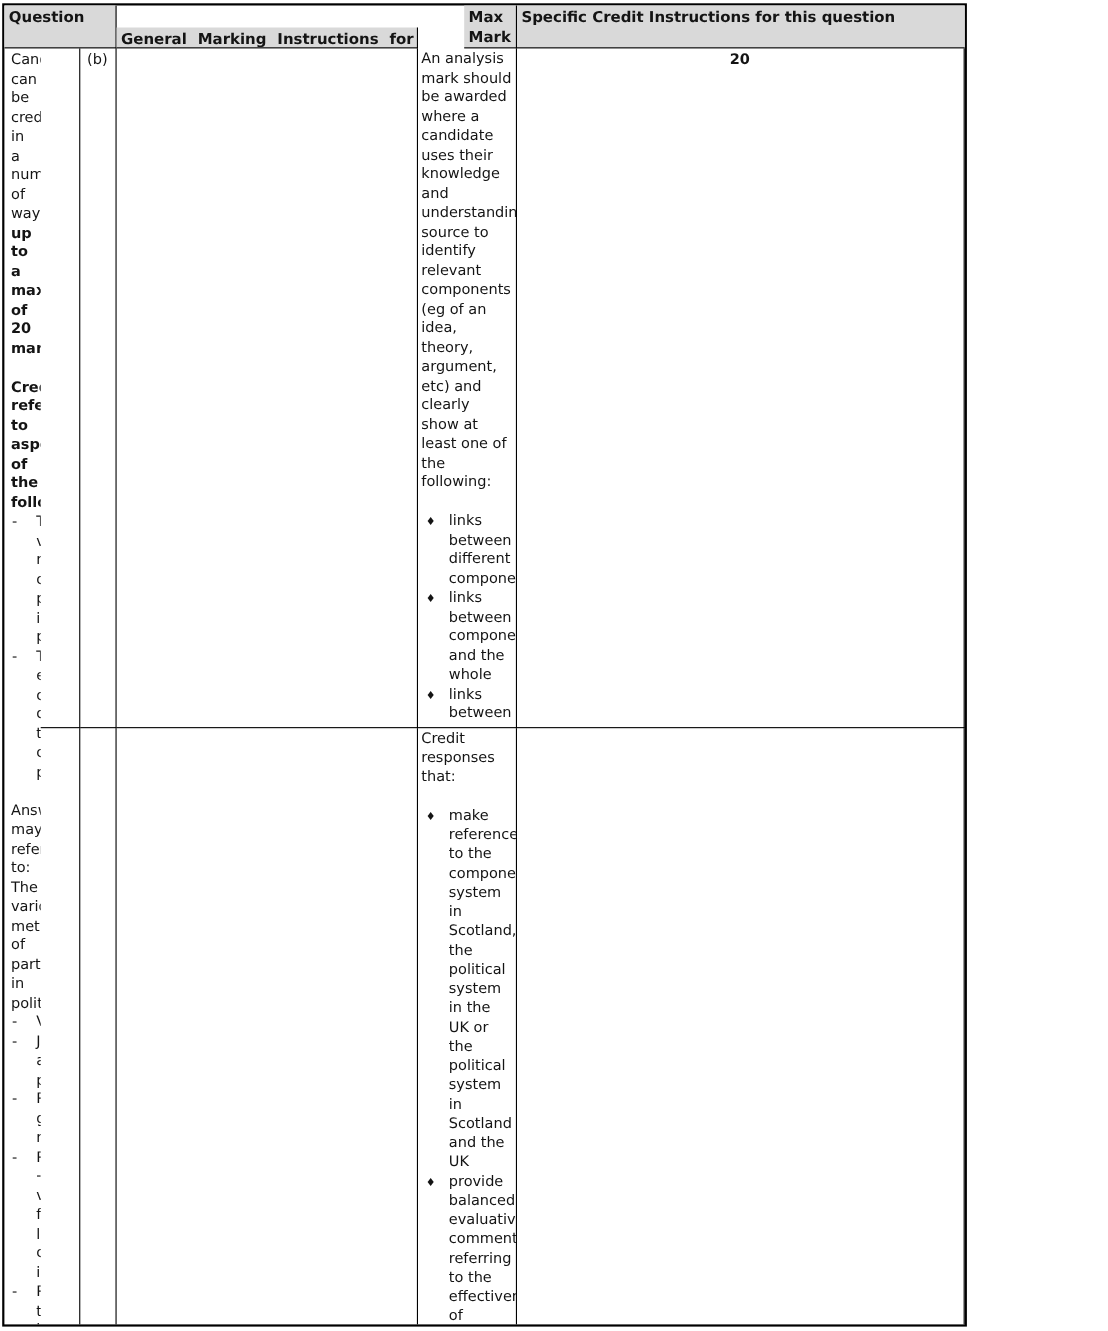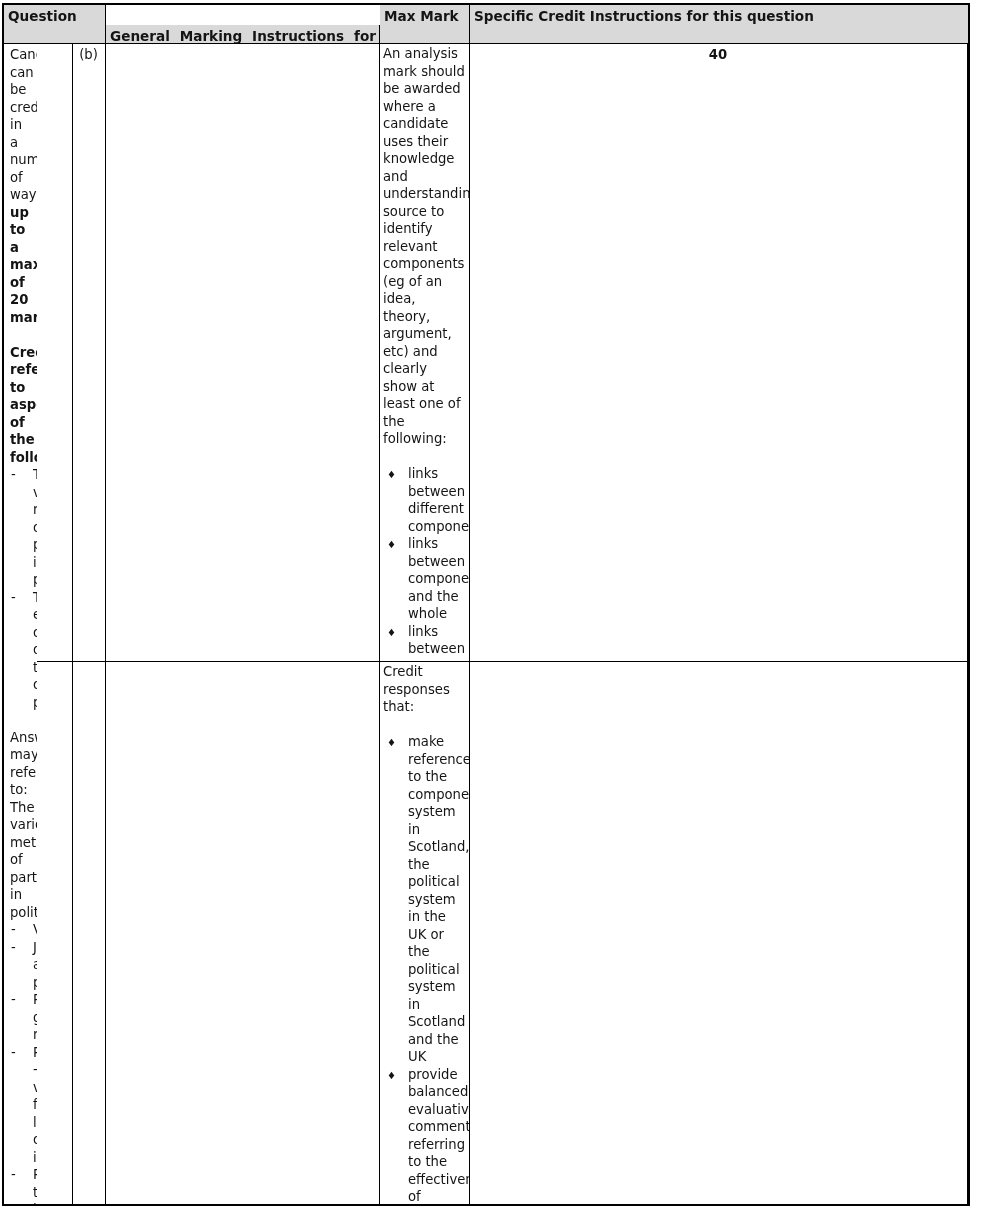--- a/index.html
+++ b/index.html
@@ -1,19 +1,19 @@
 <!DOCTYPE html>
 <html><head>
 <meta charset="utf-8">
 <style>
   html,body{margin:0;padding:0;background:#ffffff;}
   body{font-family:"DejaVu Sans",sans-serif;color:#141414;}
   .page{position:relative;width:1007px;height:1210px;background:#ffffff;overflow:hidden;}
   .marking-table{
-    position:absolute;left:2px;top:3px;width:968px;height:1203px;
+    position:absolute;left:2px;top:3px;width:877px;height:1203px;
     box-sizing:border-box;border:2.5px solid #000;
     display:grid;
     grid-template-columns:33px 36px 33px 274px 90px 1fr;
     grid-template-rows:39px 618px 1fr;
     background:#fff;
   }
   .cell{
     box-sizing:border-box;
     border-right:1.5px solid #000;
     border-bottom:1.5px solid #000;
@@ -45,34 +45,34 @@
   .spacer{width:100%;}
 </style>
 </head>
 <body>
 
 <div class="page">
   <div class="marking-table">
 
     <div class="cell hdr q-header" style="background: rgb(217, 217, 217);">Question</div>
     <div class="cell hdr justify" style="background: rgb(217, 217, 217);">General Marking Instructions for this type of question</div>
-    <div class="cell hdr" style="background: rgb(217, 217, 217);">Max Mark</div>
+    <div class="cell hdr" style="background: rgb(217, 217, 217); margin-left: 42px;">Max Mark</div>
     <div class="cell hdr last-col" style="background: rgb(217, 217, 217);">Specific Credit Instructions for this question</div>
 
     <div class="cell q-sub"></div>
     <div class="cell q-sub">(b)</div>
     <div class="cell q-sub"></div>
     <div class="cell">
         <div class="para"><span>An analysis mark should be awarded where a candidate uses their knowledge and understanding/a source to identify relevant components (eg of an idea, theory, argument, etc) and clearly show at least one of the following:</span></div>
         <div class="spacer" style="height: 17.5px;"></div>
         <div class="li diamond"><span class="marker">♦</span><span><span>links between different components</span></span></div>
         <div class="li diamond"><span class="marker">♦</span><span><span>links between component(s) and the whole</span></span></div>
         <div class="li diamond"><span class="marker">♦</span><span><span>links between component(s) and related concepts</span></span></div>
       </div>
-    <div class="cell max-cell">40</div>
+    <div class="cell max-cell">20</div>
     <div class="cell last-col last-row specific-cell">
         <div class="para justify"><span>Candidates can be credited in a number of ways </span><b class="bold">up to a maximum of 20 marks.</b></div>
         <div class="spacer" style="height: 17.5px;"></div>
         <div class="para"><b class="bold">Credit reference to aspects of the following:</b></div>
         <div class="li dash"><span class="marker">-</span><span><span>The various methods of participation in politics</span></span></div>
         <div class="li dash"><span class="marker">-</span><span><span>The effectiveness of different types of participation</span></span></div>
         <div class="spacer" style="height: 17.5px;"></div>
         <div class="para"><span>Answers may refer to:</span></div>
         <div class="para"><span>The various methods of participation in politics:</span></div>
         <div class="li dash"><span class="marker">-</span><span><span>Voting</span></span></div>

